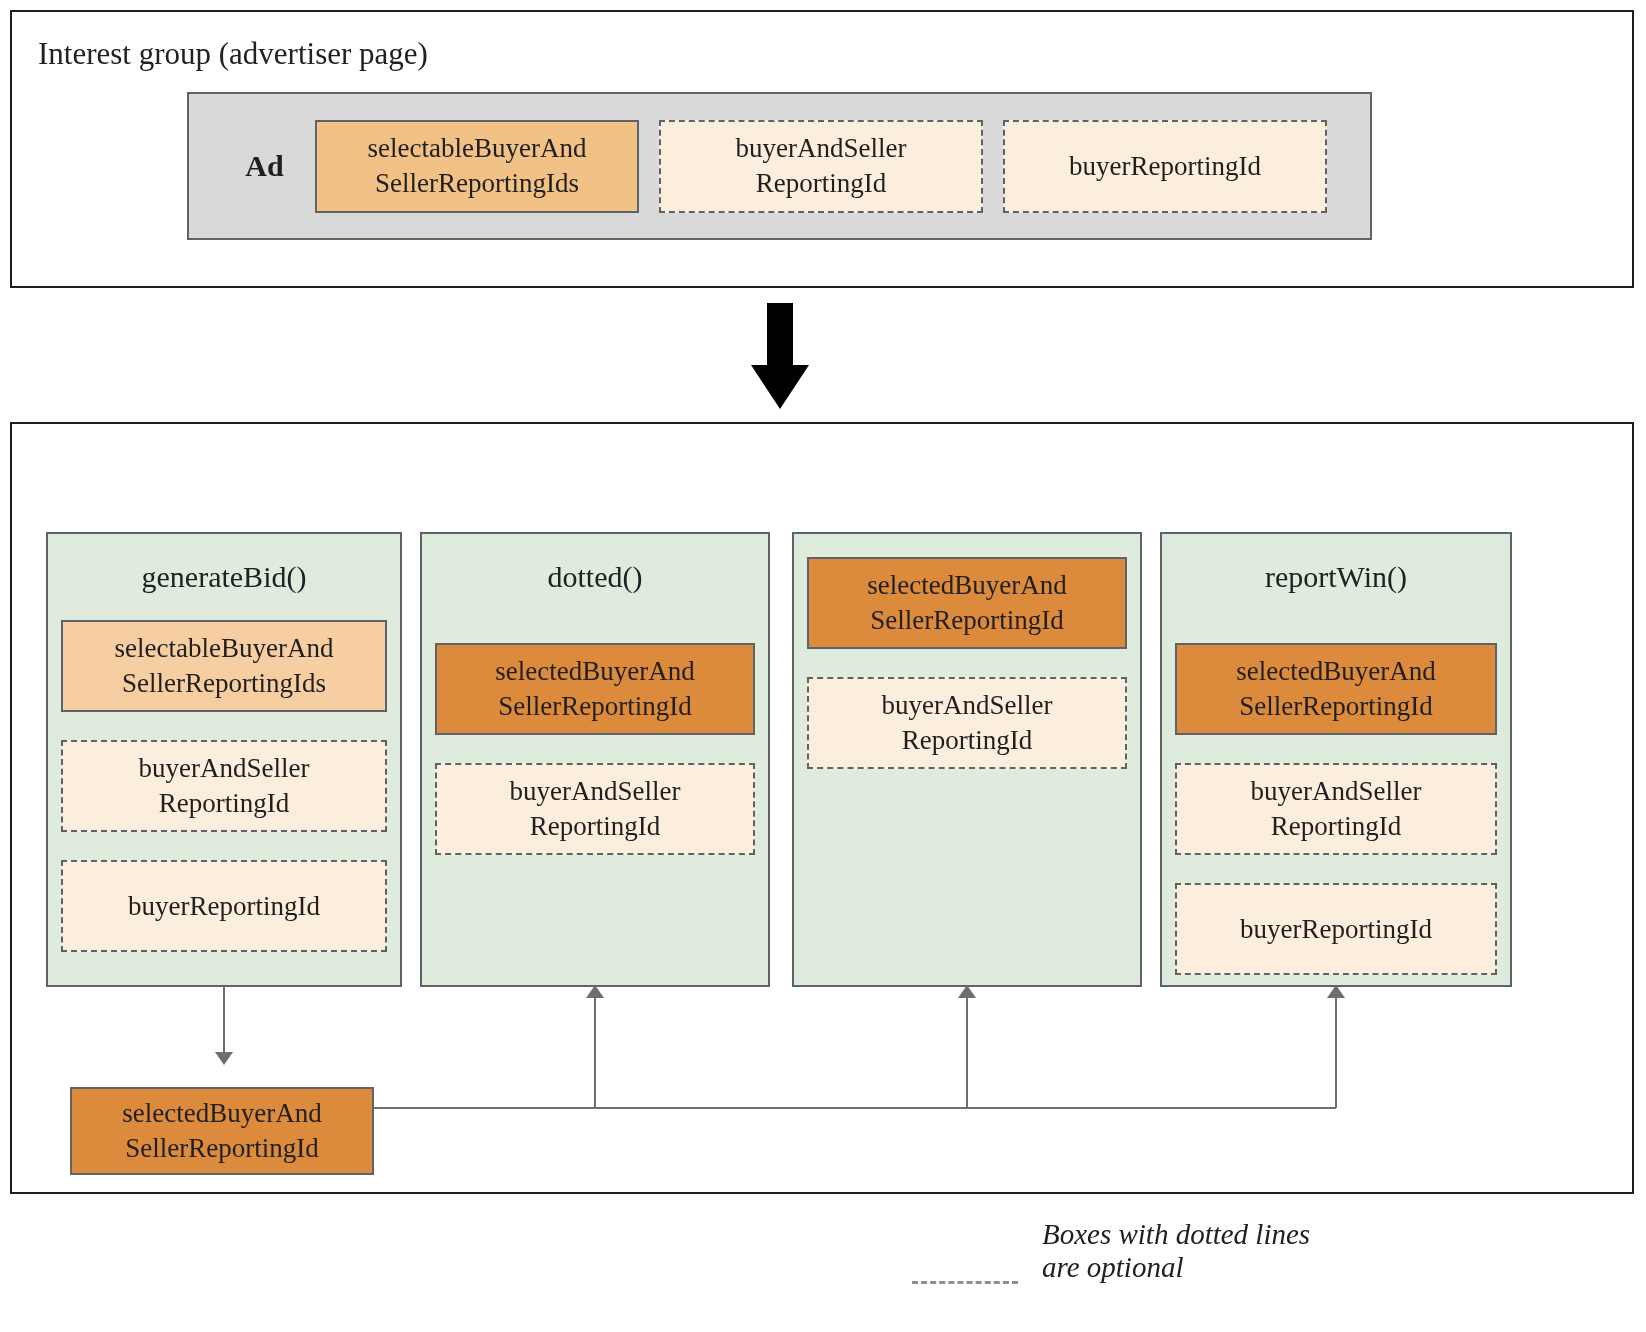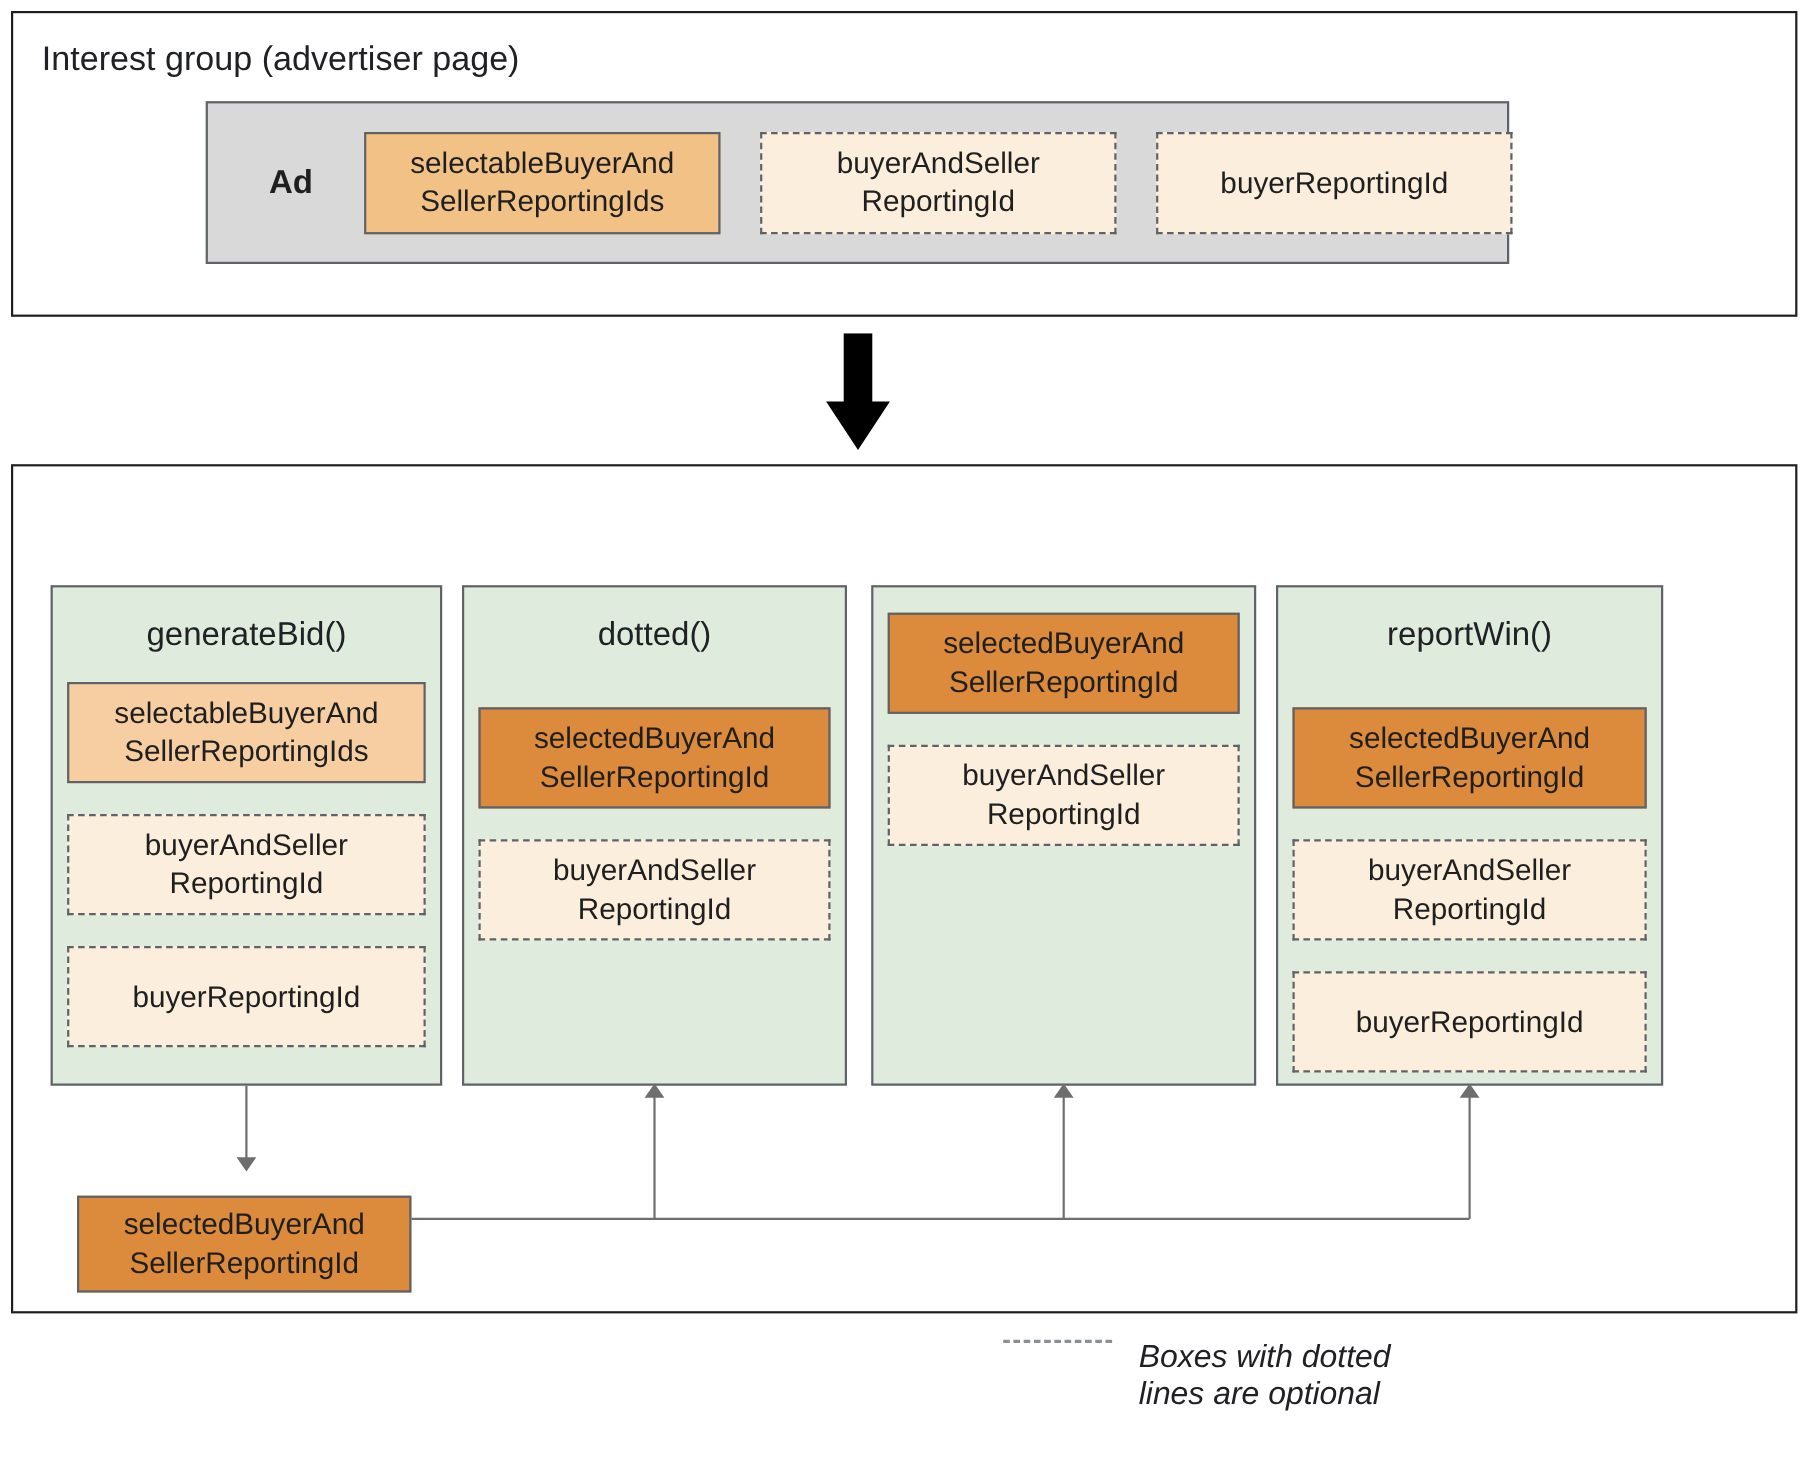--- a/index.html
+++ b/index.html
@@ -1,21 +1,21 @@
 <!DOCTYPE html>
 <html><head>
 <meta charset="utf-8">
 <style>
   html, body { margin: 0; padding: 0; background: #ffffff; }
   .canvas {
     position: relative;
     width: 1318px;
     height: 1332px;
     background: #ffffff;
-    font-family: Liberation Sans, sans-serif;
+    font-family: Liberation Serif, serif;
     color: #1f1f1f;
   }
   .panel {
     position: absolute;
     background: #ffffff;
     border: 2px solid #1f1f1f;
     box-sizing: border-box;
   }
   .panel-interest { left: 10px; top: 10px; width: 1624px; height: 278px; }
   .panel-auction  { left: 10px; top: 422px; width: 1624px; height: 772px; }
@@ -28,21 +28,21 @@
   .ad-container {
     position: absolute;
     left: 175px; top: 80px;
     width: 1185px; height: 148px;
     background: #d9d9d9;
     border: 2px solid #5f6368;
     box-sizing: border-box;
     display: flex;
     align-items: center;
     padding-left: 45px;
-    gap: 36px;
+    gap: 20px;
   }
   .ad-label {
     width: 61px;
     font-weight: bold;
     font-size: 30px;
     text-align: center;
     flex: none;
   }
   .idbox {
     box-sizing: border-box;
@@ -97,21 +97,21 @@
   }
   .down-arrow {
     position: absolute;
     left: 745px; top: 303px;
     width: 70px; height: 110px;
   }
   .legend {
     position: absolute;
     left: 912px; top: 1218px;
     display: flex;
-    align-items: flex-start;
+    align-items: flex-end;
     gap: 24px;
   }
   .legend-dash {
     width: 160px;
     height: 0;
     border-top: 3px dashed #8a8f94;
   }
   .legend-text {
     font-style: italic;
     font-size: 29px;

